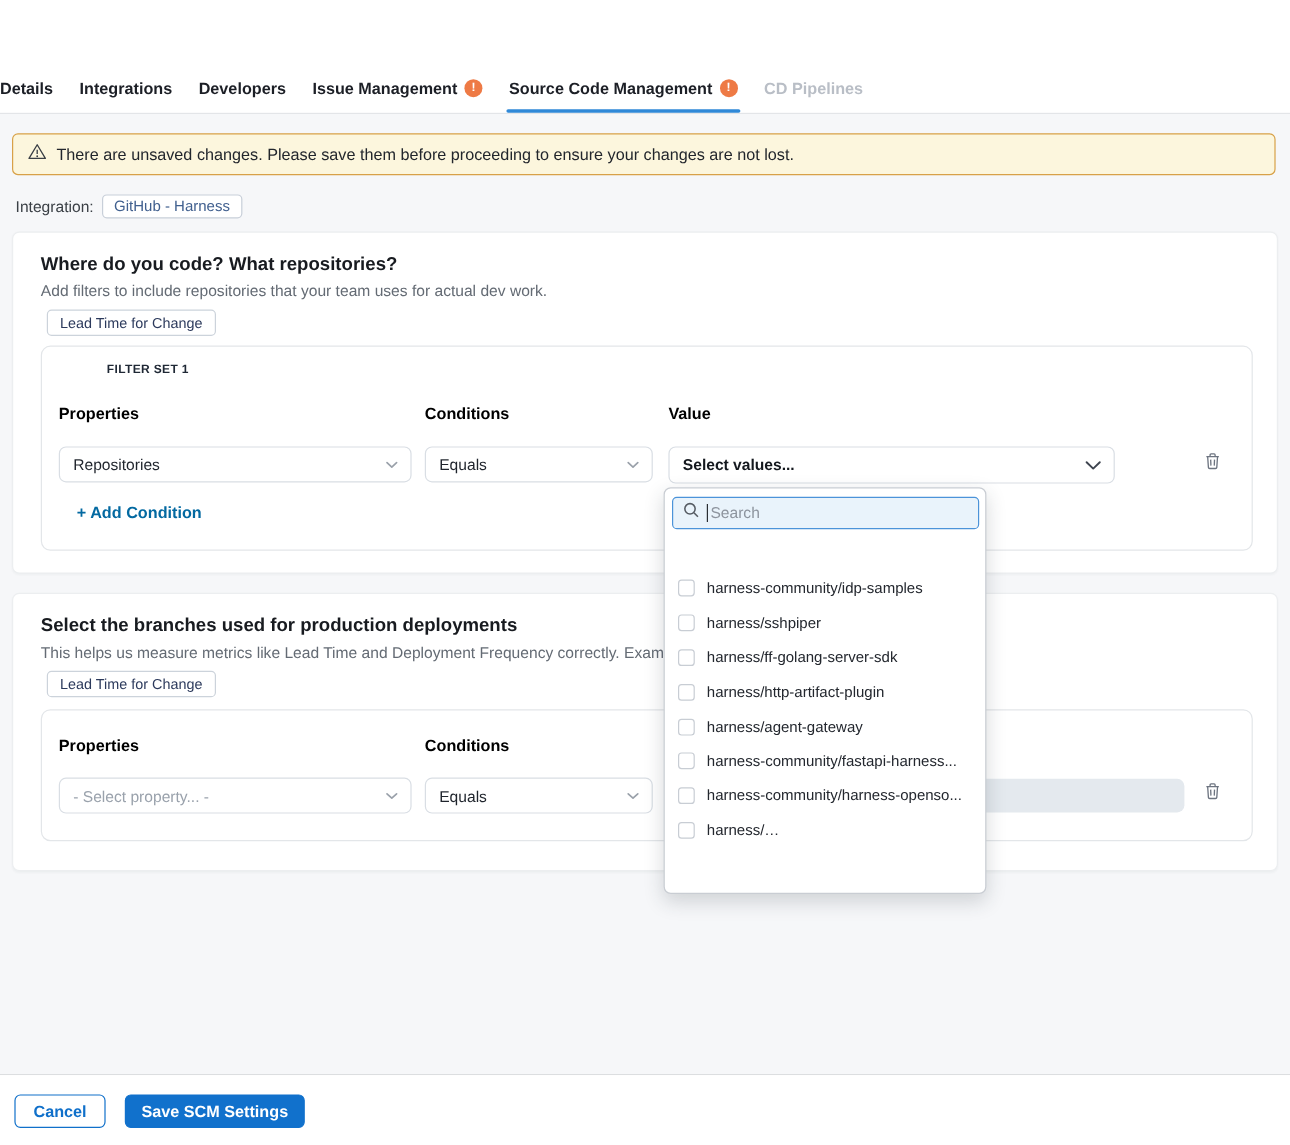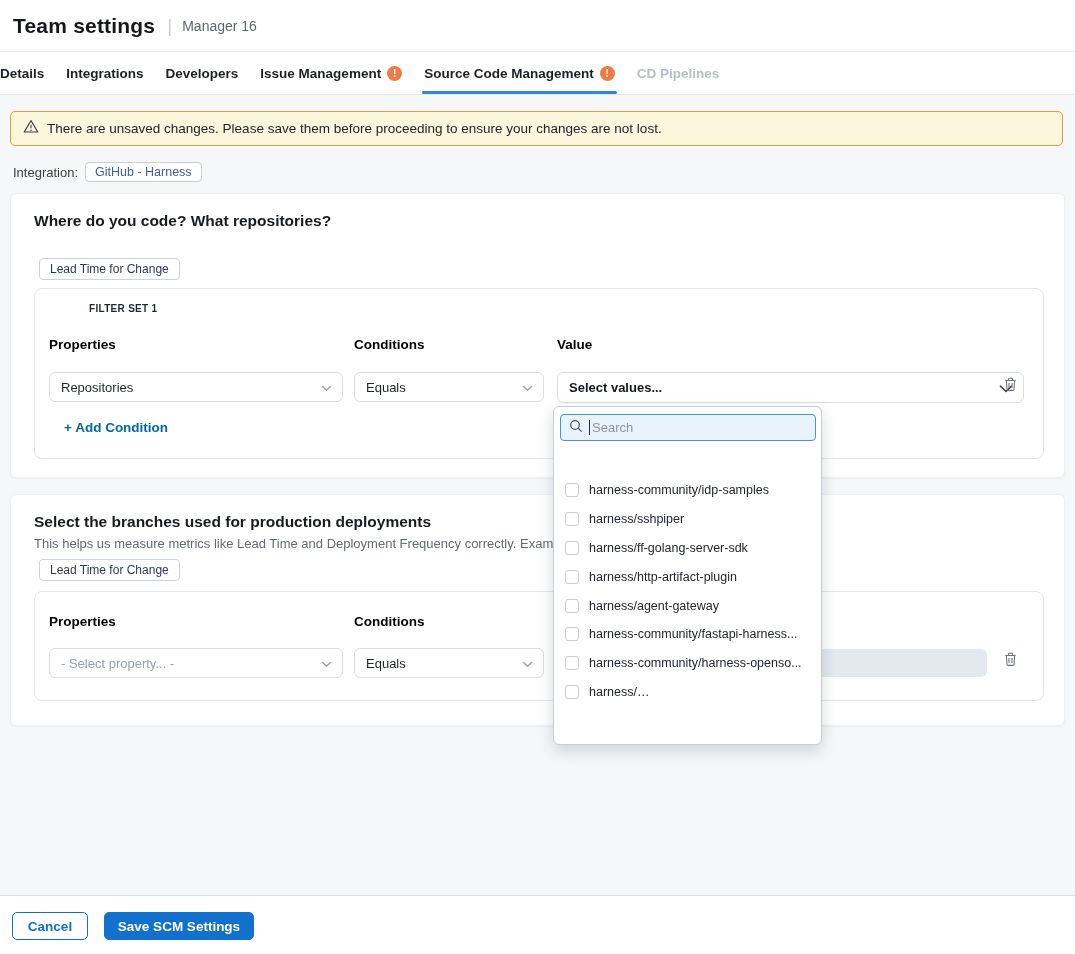--- a/index.html
+++ b/index.html
@@ -76,25 +76,20 @@
   .btn { position:absolute; top:16px; height:28px; border-radius:5px; font-family:"Liberation Sans",sans-serif; font-size:13.5px; font-weight:700; display:flex; align-items:center; justify-content:center; cursor:pointer; }
   .btn-cancel { left:12px; width:76px; background:#fff; border:1.5px solid #1070ca; color:#1070ca; }
   .btn-save { left:104px; width:150px; background:#1171cc; border:1.5px solid #1171cc; color:#fff; }
 </style>
 </head>
 <body>
 
 <div class="page">
   <div class="content-bg"></div>
 
-  <div class="header">
-    <span class="page-title">Team settings</span>
-    <span class="title-sep">|</span>
-    <span class="page-subtitle">Manager 16</span>
-  </div>
 
   <div class="tabs">
     <div class="tab">
       <span>Details</span>
     </div>
     <div class="tab">
       <span>Integrations</span>
     </div>
     <div class="tab">
       <span>Developers</span>
@@ -123,20 +118,21 @@
     <span class="banner-text">There are unsaved changes. Please save them before proceeding to ensure your changes are not lost.</span>
   </div>
 
   <div class="integration-row">
     <span class="integration-label">Integration:</span>
     <span class="chip">GitHub - Harness</span>
   </div>
 
   <div class="card card-1">
     <div class="card-title">Where do you code? What repositories?</div>
+    <div class="card-subtitle">Add filters to include repositories that your team uses for actual dev work.</div>
     <div class="metric-chip">Lead Time for Change</div>
 
     <div class="panel panel-1">
       <div class="filter-set-title">FILTER SET 1</div>
       <div class="col-label" style="left:14px; top:48px;">Properties</div>
       <div class="col-label" style="left:319px; top:48px;">Conditions</div>
       <div class="col-label" style="left:522px; top:48px;">Value</div>
 
       <div class="sel" style="left:14px; top:83px; width:294px;">
         <span class="sel-text">Repositories</span>
@@ -147,21 +143,21 @@
         </span>
       </div>
       <div class="sel" style="left:319px; top:83px; width:190px;">
         <span class="sel-text">Equals</span>
         <span>
           <svg width="11" height="7" viewBox="0 0 11 7" fill="none">
               <path d="M1.5 1.5 L5.5 5.2 L9.5 1.5" stroke="#9aa1aa" stroke-width="1.4" stroke-linecap="round" stroke-linejoin="round"></path>
             </svg>
         </span>
       </div>
-      <div class="sel" style="left:522px; top:83px; width:467px; height:31px;">
+      <div class="sel" style="left:522px; top:83px; width:372px; height:31px;">
         <span class="sel-text strong">Select values...</span>
         <span>
           <svg width="14" height="8" viewBox="0 0 14 8" fill="none">
               <path d="M1.5 1.2 L7 6.5 L12.5 1.2" stroke="#3f4550" stroke-width="1.6" stroke-linecap="round" stroke-linejoin="round"></path>
             </svg>
         </span>
       </div>
 
       <div class="trash-btn" style="left:966px; top:88px;">
         <span>

